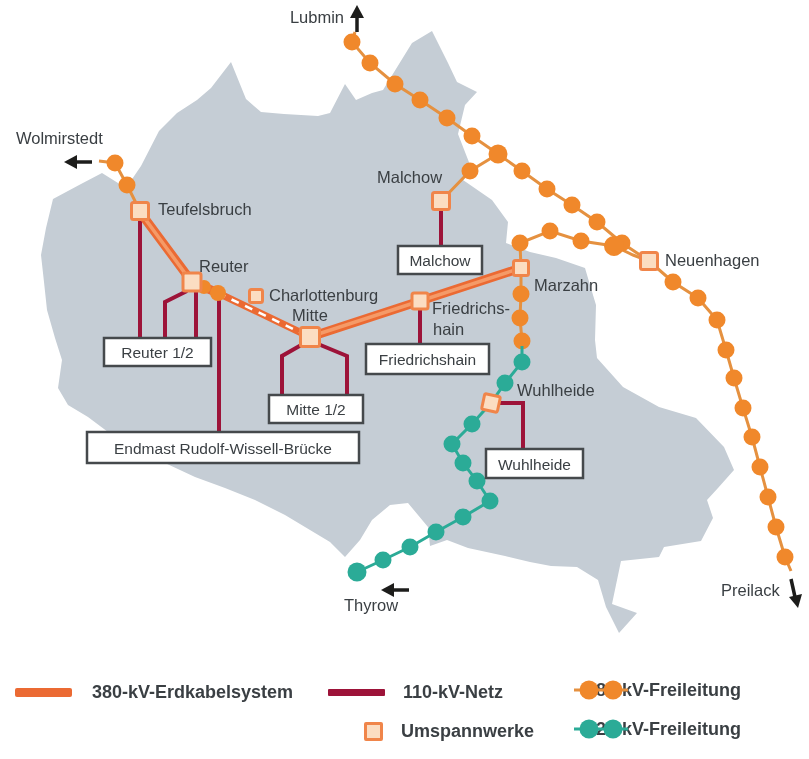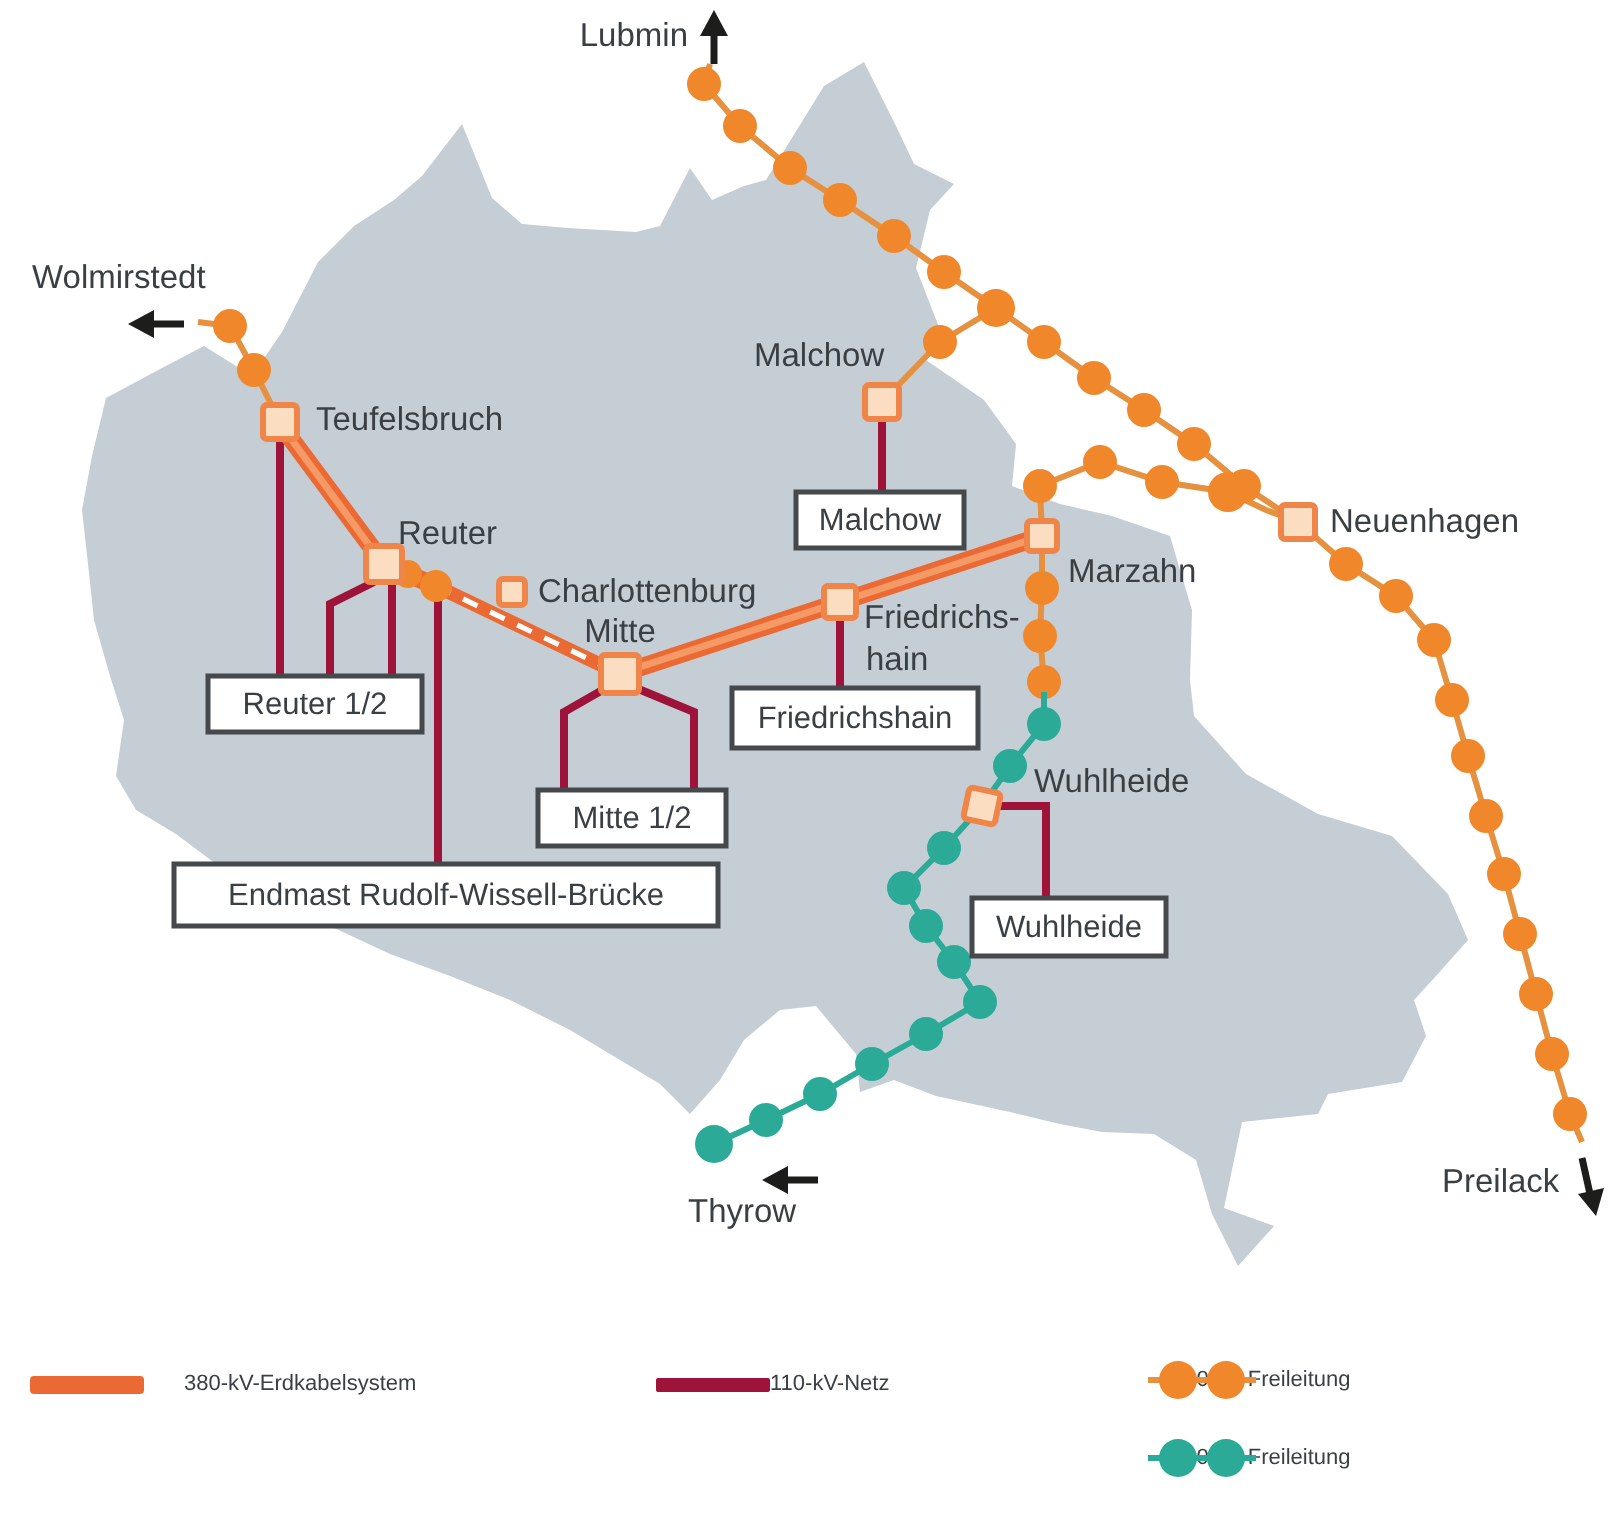--- a/index.html
+++ b/index.html
@@ -19,29 +19,29 @@
   .dot220{fill:var(--freileitung_220);}
   .station{fill:var(--station_fill);stroke:var(--station_border);stroke-width:3;}
   .box{fill:#ffffff;stroke:var(--box_border);stroke-width:2.5;}
   .lbl{font-family:"Liberation Sans",sans-serif;font-size:16.5px;fill:var(--label_text);}
   .boxlbl{font-size:15.5px;text-anchor:middle;dominant-baseline:central;}
   .arrowline{stroke:var(--arrow);stroke-width:3.5;fill:none;}
   .arrowhead{fill:var(--arrow);stroke:none;}
   
   .legend{position:absolute;left:0;top:0;width:809px;height:759px;pointer-events:none;}
   .lg-item{position:absolute;display:flex;align-items:center;height:24px;}
-  .lg-text{font-size:11px;color:var(--label_text);white-space:nowrap;}
+  .lg-text{font-size:18px;color:var(--label_text);white-space:nowrap;font-weight:bold;}
   .sw-solid{width:57px;height:9px;background:var(--erdkabel);border-radius:2px;}
   .sw-red{width:57px;height:7px;background:var(--netz_110);border-radius:1px;}
   .sw-dash{position:relative;width:57px;height:9px;background:var(--erdkabel);border-radius:2px;}
   .sw-dash .inner{position:absolute;left:3px;right:3px;top:3px;height:3px;
       background:repeating-linear-gradient(90deg,#ffffff 0 7px,transparent 7px 13px);}
   .sw-square{width:13px;height:13px;background:var(--station_fill);
       border:3px solid var(--station_border);border-radius:2px;}
-  .gap20{margin-left:20px;} .gap18{} .gap14{margin-left:14px;}
+  .gap20{margin-left:20px;} .gap18{margin-left:18px;} .gap14{margin-left:14px;}
 </style>
 </head>
 <body>
 
 <div id="stage">
 
 <svg width="809" height="759" viewBox="0 0 809 759">
 
   <path class="map-shape" d="
     M53,199 L81,184 102,173 126,188 141,166 159,131 177,113 197,100 211,88 231,62
@@ -198,20 +198,24 @@
 
 <div class="legend">
   <div class="lg-item" style="left:15px;top:680px">
     <span class="sw-solid"></span>
     <span class="lg-text gap20">380-kV-Erdkabelsystem</span>
   </div>
   <div class="lg-item" style="left:328px;top:680px">
     <span class="sw-red"></span>
     <span class="lg-text gap18">110-kV-Netz</span>
   </div>
+  <div class="lg-item" style="left:364px;top:719px">
+    <span class="sw-square"></span>
+    <span class="lg-text gap18">Umspannwerke</span>
+  </div>
   <div class="lg-item" style="left:572px;top:678px">
     <svg width="58" height="24">
       <line x1="2" y1="12" x2="56" y2="12" class="fl"></line>
       <circle cx="17" cy="12" r="9.5" class="dot"></circle>
           <circle cx="41" cy="12" r="9.5" class="dot"></circle>
     </svg>
     <span class="lg-text gap14">380-kV-Freileitung</span>
   </div>
   <div class="lg-item" style="left:572px;top:717px">
     <svg width="58" height="24">

